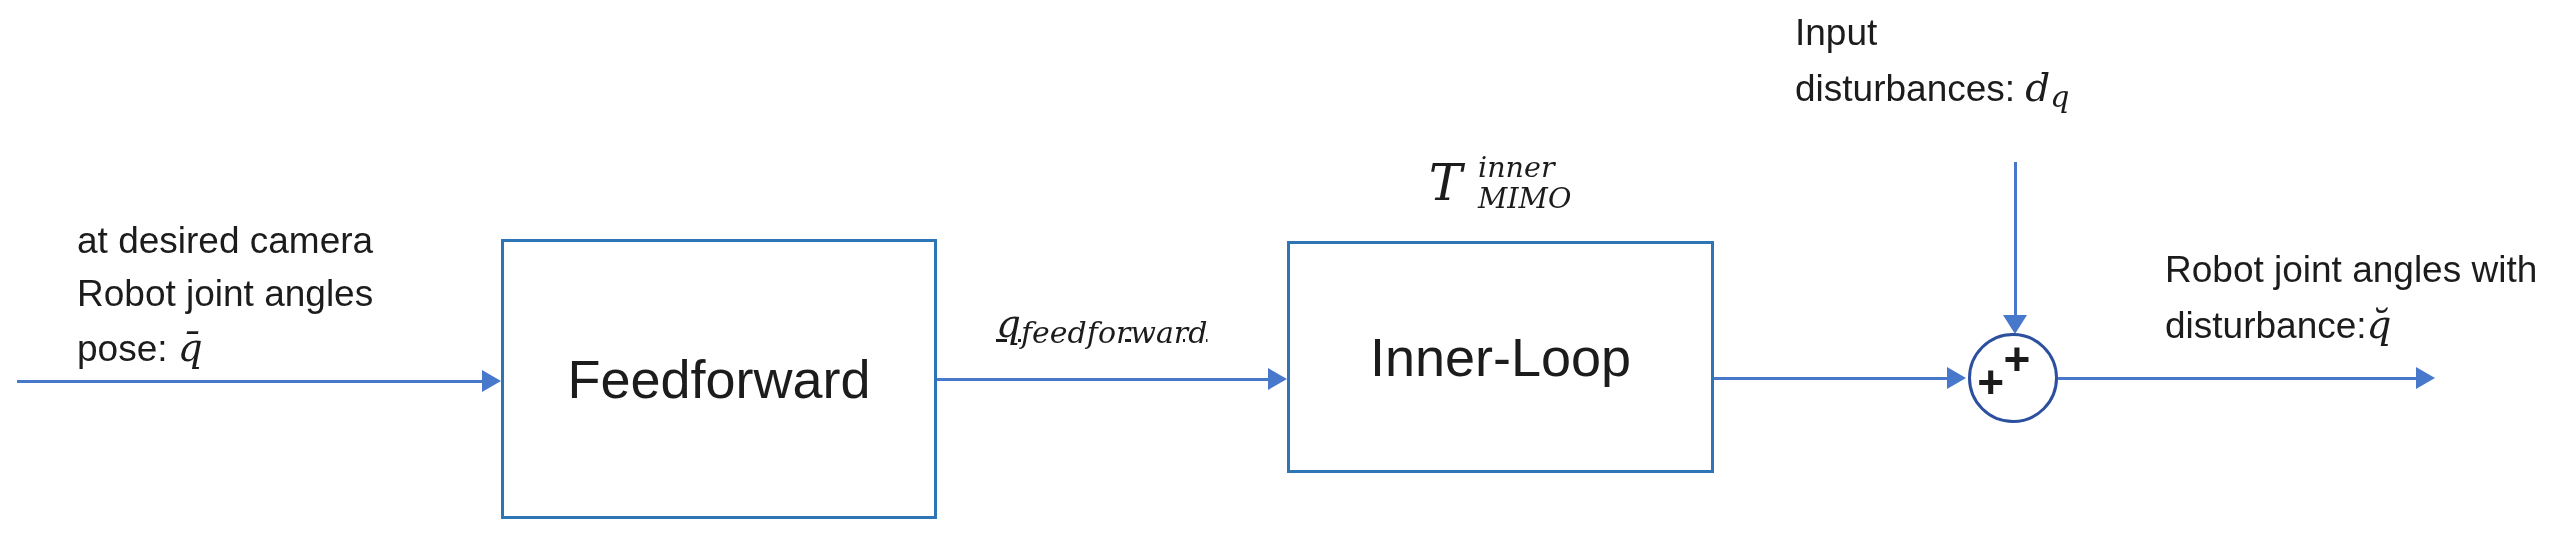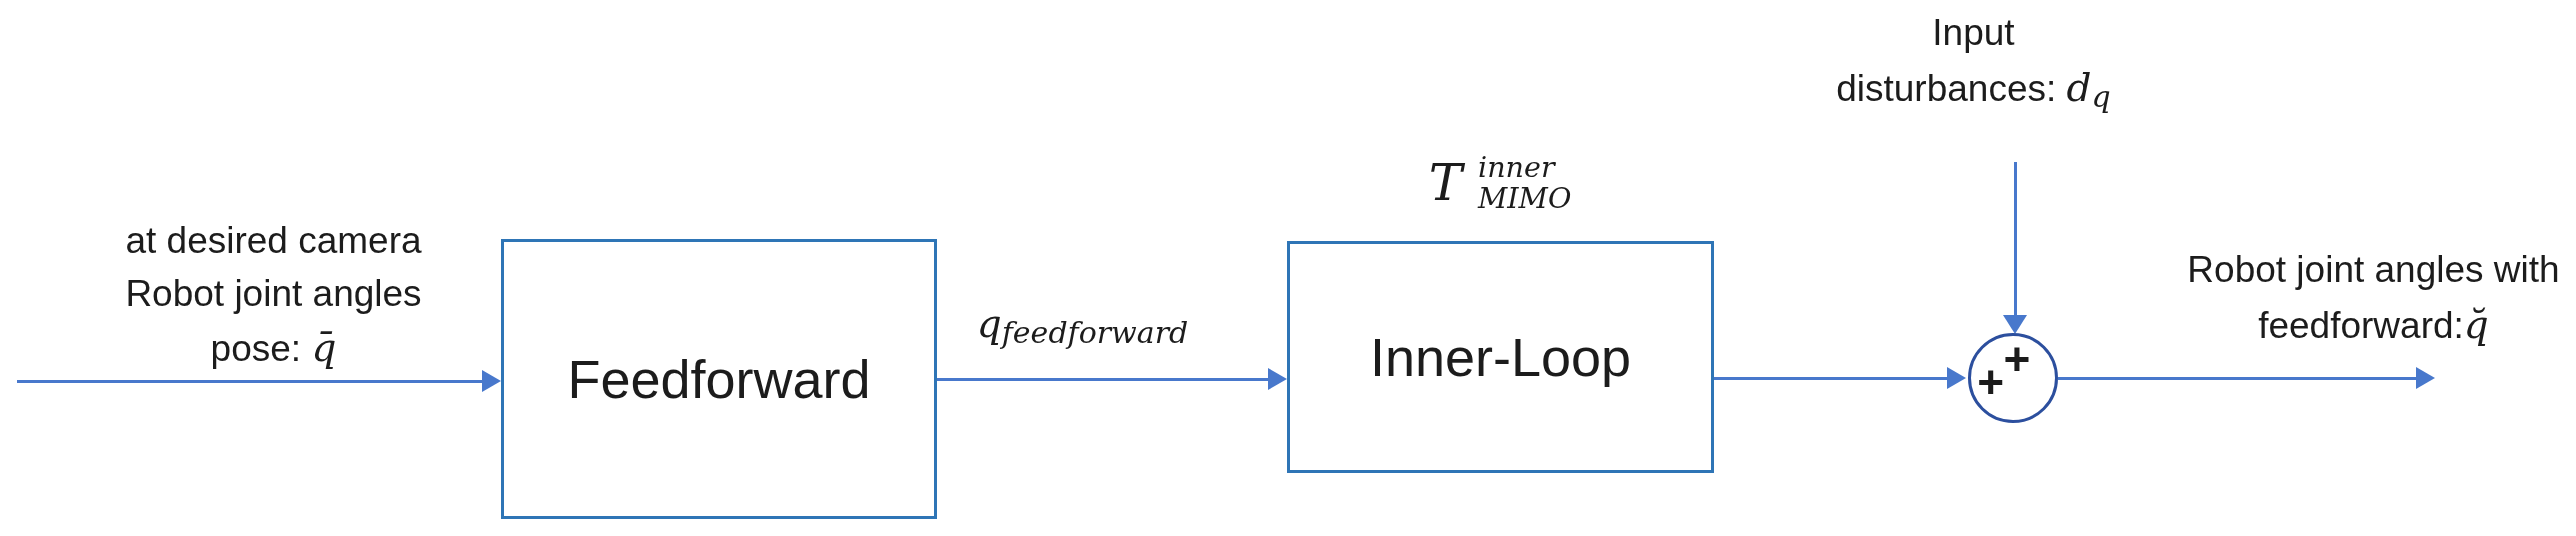--- a/index.html
+++ b/index.html
@@ -7,21 +7,21 @@
     --arrow:#4878CC;
     --sum-border:#2C4F9E;
     --text:#1C1C1C;
     --bg:#FFFFFF;
   }
   html,body{margin:0;padding:0;background:var(--bg);}
   .diagram{
     position:relative;width:2576px;height:537px;background:var(--bg);
     overflow:hidden;font-family:"Liberation Sans",sans-serif;color:var(--text);
   }
-  .lbl{position:absolute;text-align:center;font-size:37px;line-height:1.42;color:var(--text);}
+  .lbl{position:absolute;font-size:37px;line-height:1.42;color:var(--text);}
   .box{
     position:absolute;box-sizing:border-box;border:3.6px solid var(--box-border);
     background:var(--bg);display:flex;flex-direction:column;justify-content:center;
     align-items:center;text-align:center;font-size:54px;line-height:1.42;color:var(--text);
   }
   .hline{position:absolute;height:3px;background:var(--arrow);}
   .vline{position:absolute;width:3px;background:var(--arrow);}
   .head-right{position:absolute;width:0;height:0;
     border-top:11.3px solid transparent;border-bottom:11.3px solid transparent;
     border-left:19.6px solid var(--arrow);}
@@ -55,21 +55,21 @@
     <div><span>pose: </span><span class="math" style="font-size:39px;">q̄</span></div>
   </div>
 
   <div class="hline" style="left:16.7px;top:380px;width:465px;"></div>
   <div class="head-right" style="left:482px;top:370px;"></div>
 
   <div class="box" style="left:501px;top:239px;width:436px;height:280px;">
     <div>Feedforward</div>
   </div>
 
-  <div class="lbl" style="left:916px;top:296px;width:333px;">
+  <div class="lbl" style="left:996px;top:296px;width:333px;text-decoration:underline;">
     <span class="math-base">q</span><span class="math-sub">feedforward</span>
   </div>
 
   <div class="hline" style="left:937px;top:378px;width:331px;"></div>
   <div class="head-right" style="left:1268px;top:368px;"></div>
 
   <div class="tf-label" style="left:1393px;top:144px;width:214px;height:77px;">
     <span class="tf-base">T</span>
     <span class="tf-scripts">
       <span>inner</span>
@@ -95,17 +95,17 @@
   <div class="sum-circle" style="left:1968px;top:333px;">
     <span class="plus" style="left:46px;top:22.6px;">+</span>
     <span class="plus" style="left:19.6px;top:46px;">+</span>
   </div>
 
   <div class="hline" style="left:2058px;top:377px;width:358px;"></div>
   <div class="head-right" style="left:2416px;top:367px;"></div>
 
   <div class="lbl" style="left:2165px;top:244px;width:417px;">
     <div>Robot joint angles with</div>
-    <div><span>feedforward:</span><span class="math" style="font-size:39px;">q̆</span></div>
+    <div><span>disturbance:</span><span class="math" style="font-size:39px;">q̆</span></div>
   </div>
 
 </div>
 
 
 </body></html>

